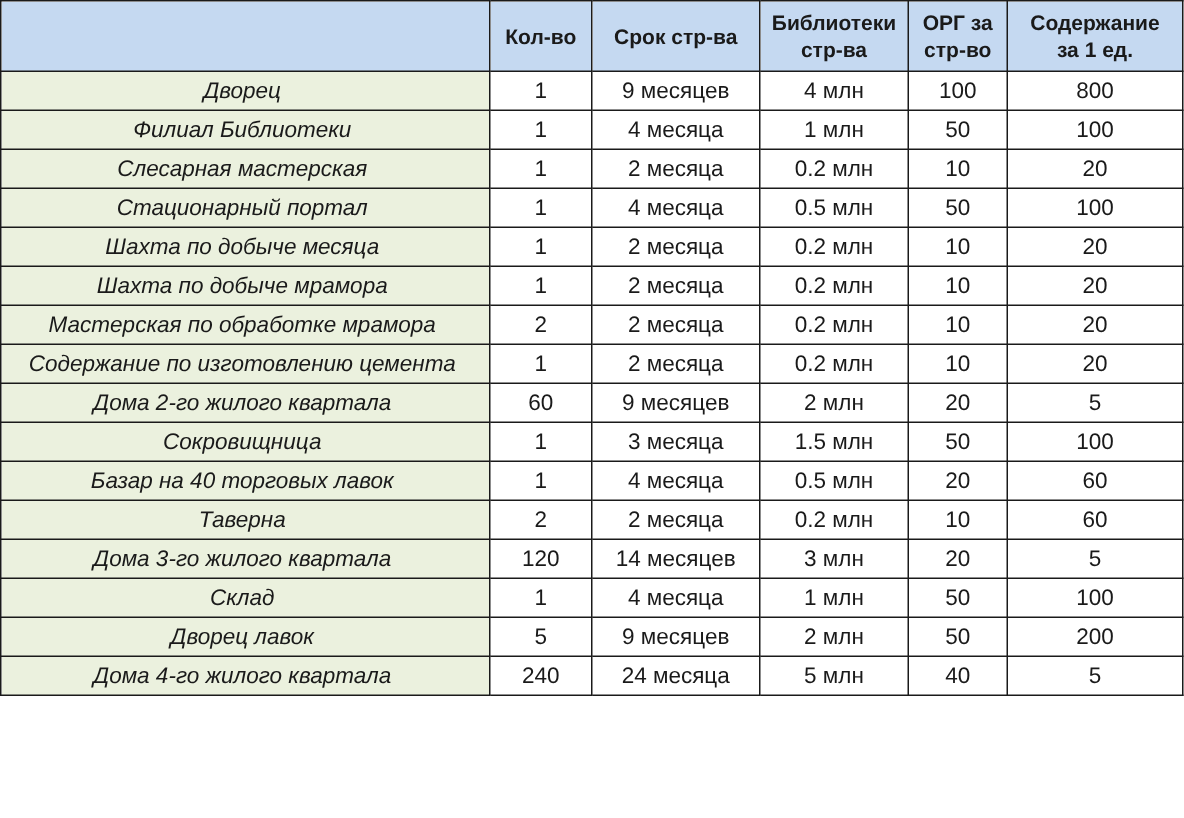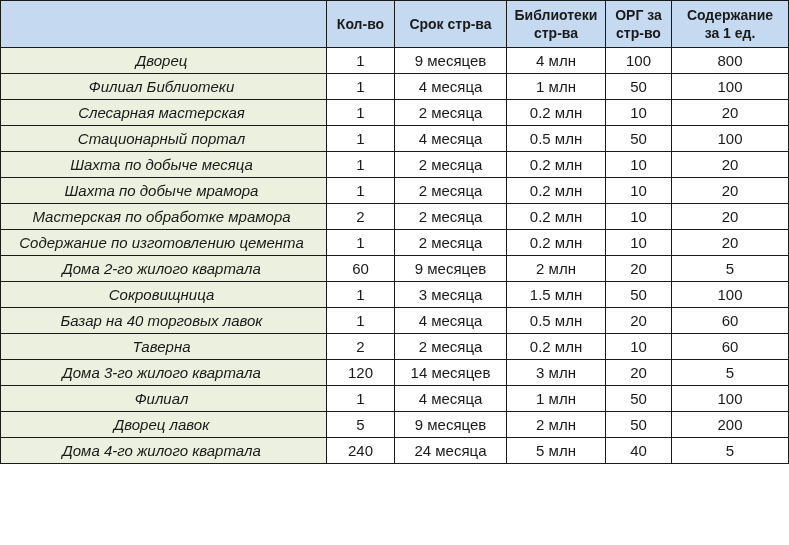--- a/index.html
+++ b/index.html
@@ -161,21 +161,21 @@
       </tr>
       <tr>
         <td class="name">Дома 3-го жилого квартала</td>
         <td>120</td>
         <td>14 месяцев</td>
         <td>3 млн</td>
         <td>20</td>
         <td>5</td>
       </tr>
       <tr>
-        <td class="name">Филиал</td>
+        <td class="name">Склад</td>
         <td>1</td>
         <td>4 месяца</td>
         <td>1 млн</td>
         <td>50</td>
         <td>100</td>
       </tr>
       <tr>
         <td class="name">Дворец лавок</td>
         <td>5</td>
         <td>9 месяцев</td>

